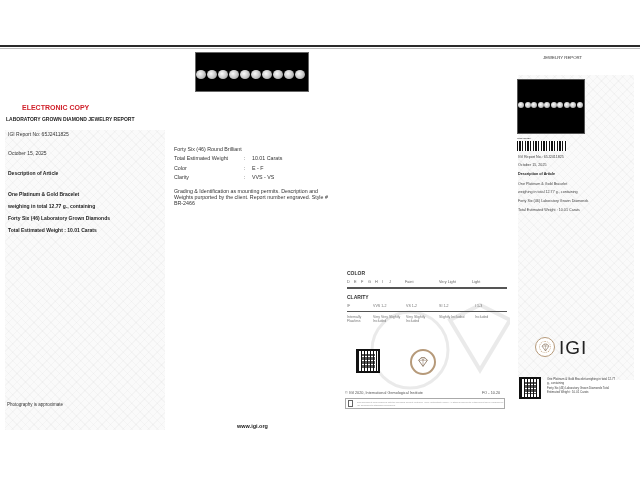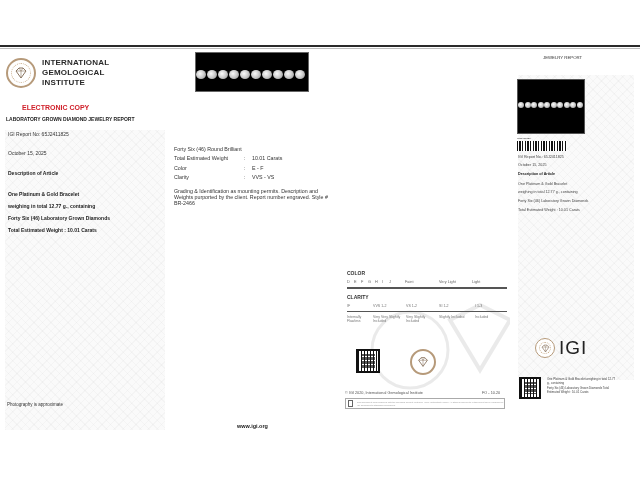--- a/index.html
+++ b/index.html
@@ -69,50 +69,37 @@
   .right-pattern { position: absolute; left: 8px; top: 25px; width: 116px; height: 305px; }
   .jr-label { position: absolute; left: 543px; top: 55px; font-size: 4.3px; color: #333; }
   .r-photo { position: absolute; left: 517px; top: 79px; width: 68px; height: 55px; background: #000; border: 1px solid #555; overflow: hidden; }
   .r-bracelet { position: absolute; left: 0; top: 22px; display: flex; gap: 0.5px; }
   .r-bracelet .stone { width: 6px; height: 6px; }
   .barcode-num { position: absolute; left: 517px; top: 137px; font-size: 2.5px; color: #333; }
   .barcode { position: absolute; left: 517px; top: 141px; width: 50px; height: 10px;
     background: repeating-linear-gradient(90deg, #111 0 1px, #fff 1px 2px, #111 2px 4px, #fff 4px 5px, #111 5px 6px, #fff 6px 8px); }
   .r-line { position: absolute; left: 518px; font-size: 3.7px; color: #444; }
   .r-line.b { font-weight: bold; color: #222; }
-  .igi-logo { position: absolute; left: 535px; top: 337px; display: flex; align-items: center; }
+  .igi-logo { position: absolute; left: 535px; top: 337px; display: flex; align-items: flex-start; }
   .igi-logo .seal { width: 20px; height: 20px; border-width: 1.5px; }
   .igi-logo .seal svg { width: 11px; height: 11px; }
   .igi-text { font-size: 19px; color: #222; margin-left: 4px; letter-spacing: 1px; font-weight: normal; }
   .r-qr { left: 519px; top: 377px; width: 22px; height: 22px; }
   .r-qr-text { position: absolute; left: 547px; top: 378px; font-size: 2.9px; color: #444; line-height: 3.6px; width: 70px; }
 
   .url { position: absolute; left: 237px; top: 423px; font-size: 5.5px; font-weight: bold; color: #222; }
 </style>
 </head>
 <body>
 
 <div class="top-rule"></div>
 <div class="top-rule-thin"></div>
 
 <div class="left">
   <div class="left-pattern pattern"></div>
-  <div class="logo-row">
-    <div class="seal">
-      <svg viewBox="0 0 16 16">
-          <path d="M3 6 L6 3 L10 3 L13 6 L8 13 Z" fill="none" stroke="#8a7560" stroke-width="1"></path>
-          <path d="M3 6 H13 M6 3 L8 6 L10 3 M8 6 L8 13" stroke="#8a7560" stroke-width="0.6" fill="none"></path>
-        </svg>
-    </div>
-    <div class="org-name">
-      <div>INTERNATIONAL</div>
-      <div>GEMOLOGICAL</div>
-      <div>INSTITUTE</div>
-    </div>
-  </div>
   <div class="ecopy">ELECTRONIC COPY</div>
   <div class="report-type">LABORATORY GROWN DIAMOND JEWELRY REPORT</div>
 
   <div class="l-line" style="top:81px">IGI Report No: 65J2411825</div>
   <div class="l-line" style="top:100px">October 15, 2025</div>
   <div class="l-line b" style="top:120px">Description of Article</div>
   <div class="l-line b" style="top:141px">One Platinum &amp; Gold Bracelet</div>
   <div class="l-line b" style="top:153px">weighing in total 12.77 g., containing</div>
   <div class="l-line b" style="top:165px">Forty Six (46) Laboratory Grown Diamonds</div>
   <div class="l-line b" style="top:177px">Total Estimated Weight : 10.01 Carats</div>

